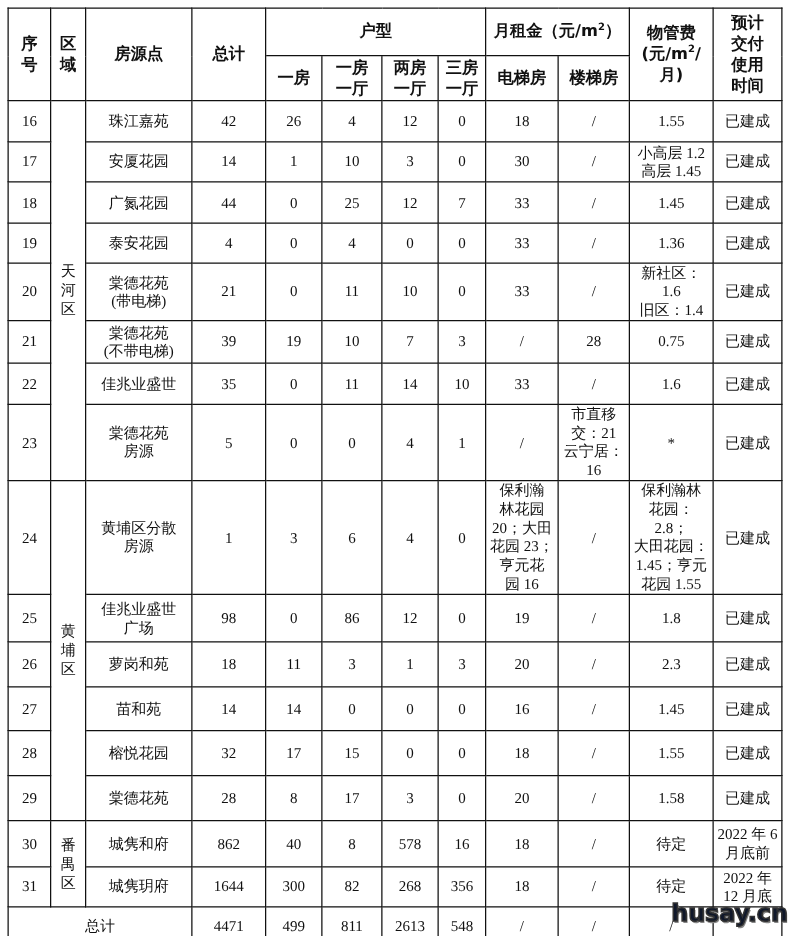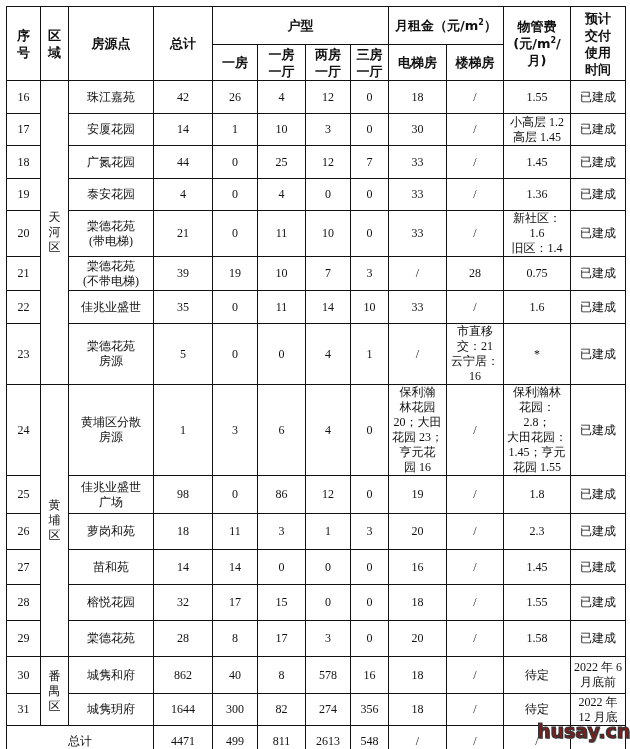--- a/index.html
+++ b/index.html
@@ -10,21 +10,21 @@
   table.housing td, table.housing th { border: 1.3px solid #111; text-align: center;
          vertical-align: middle; padding: 0 2px; font-size: 12px; line-height: 15px; font-weight: normal; }
   table.housing th { font-family: "DejaVu Sans", "Liberation Sans", sans-serif; font-weight: bold;
          font-size: 13px; line-height: 17px; }
   th .sup { font-size: 8px; vertical-align: super; line-height: 0; }
   td.num { font-size: 13px; }
   td.multi { font-size: 11.5px; line-height: 14px; white-space: pre-line; }
   td.district { font-size: 12px; line-height: 15px; white-space: pre-line; }
   td.name { white-space: pre-line; }
   .watermark { position: absolute; left: 537px; top: 720px; font-family: "DejaVu Sans", sans-serif;
-         font-weight: bold; font-size: 19px; color: #7f1d1d; letter-spacing: 0px;
+         font-weight: bold; font-size: 19px; color: #0f172a; letter-spacing: 0px;
          -webkit-text-stroke: 1.2px #333; text-shadow: 1px 1px 0 #888; }
 </style>
 </head>
 <body>
 
 <table class="housing">
   <colgroup>
     <col style="width:34px">
       <col style="width:28px">
       <col style="width:85px">
@@ -291,21 +291,21 @@
         <td class="multi">待定</td>
         <td class="multi">2022 年 6
 月底前</td>
       </tr>
       <tr style="height: 32px; font-family: Liberation Serif, serif;">
         <td class="num">31</td>
         <td class="name">城隽玥府</td>
         <td class="num">1644</td>
         <td class="num">300</td>
         <td class="num">82</td>
-        <td class="num">274</td>
+        <td class="num">268</td>
         <td class="num">356</td>
         <td class="multi">18</td>
         <td class="multi">/</td>
         <td class="multi">待定</td>
         <td class="multi">2022 年
 12 月底</td>
       </tr>
       <tr style="height: 31px;">
         <td colspan="3">总计</td>
         <td class="num">4471</td>

